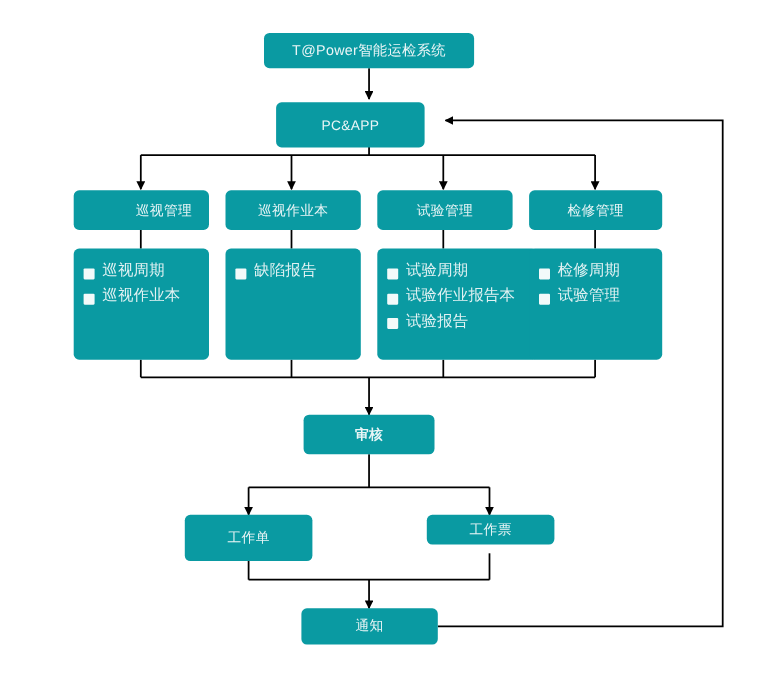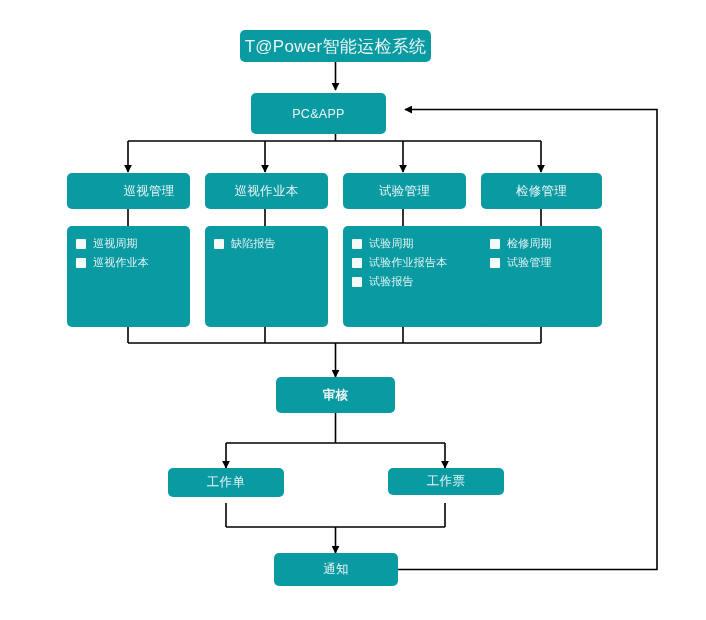--- a/index.html
+++ b/index.html
@@ -31,34 +31,34 @@
     border-radius: 5px;
     color: #e9f5f6;
     display: flex;
     align-items: center;
     justify-content: center;
     font-size: 12.5px;
     letter-spacing: 0.3px;
     box-sizing: border-box;
     z-index: 2;
   }
-  .node.title-node { font-size: 17px; }
+  .node.title-node { font-size: 13px; }
   .panel {
     position: absolute;
     background: #0a9aa2;
     border-radius: 5px;
     box-sizing: border-box;
     padding: 11px 10px 10px 9px;
     z-index: 2;
   }
   .panel-item {
     display: flex;
-    align-items: center;
+    align-items: flex-end;
     margin-bottom: 6px;
-    font-size: 11px;
+    font-size: 14px;
     color: #e2f2f3;
     letter-spacing: 0.2px;
   }
   .panel-item:last-child { margin-bottom: 0; }
   .chk {
     width: 10px;
     height: 10px;
     background: #f2fafa;
     margin-right: 7px;
     flex: 0 0 auto;
@@ -164,18 +164,18 @@
       <span class="panel-item-label">检修周期</span>
     </div>
     <div class="panel-item">
       <span class="chk"></span>
       <span class="panel-item-label">试验管理</span>
     </div>
   </div>
 
   <div class="node" style="left:276px; top:377px; width:119px; height:36px;font-weight:bold;">审核</div>
 
-  <div class="node" style="left:168px; top:468px; width:116px; height:29px;">工作单</div>
+  <div class="node" style="left:168px; top:468px; width:116px; height:42px;">工作单</div>
   <div class="node" style="left:388px; top:468px; width:116px; height:27px;">工作票</div>
 
   <div class="node" style="left:274px; top:553px; width:124px; height:33px;">通知</div>
 
 </div>
 
 </body></html>

